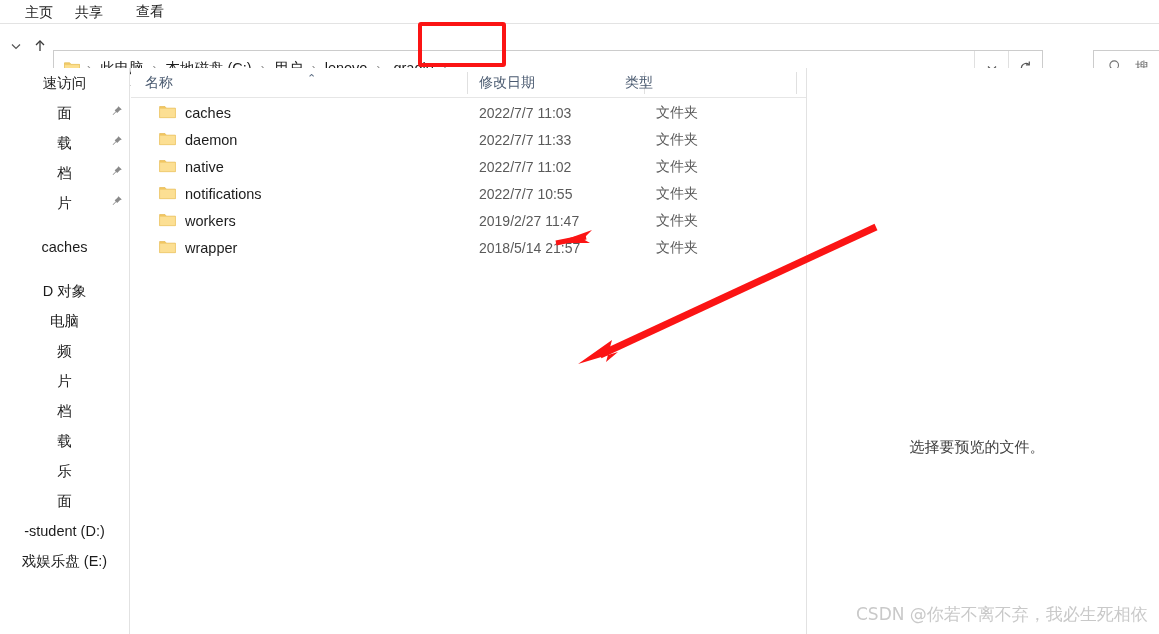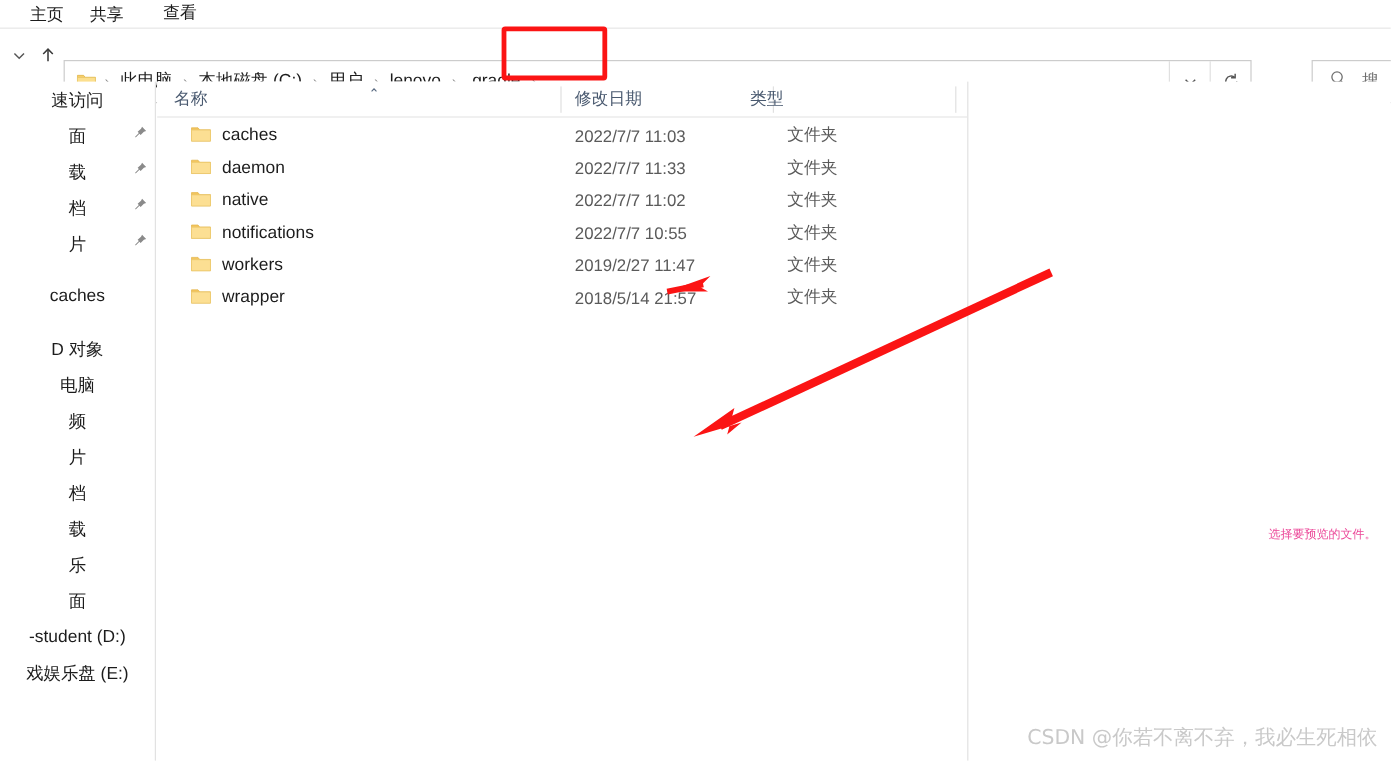--- a/index.html
+++ b/index.html
@@ -102,21 +102,21 @@
   .fdate { position: absolute; left: 348px; font-size: 14px; color: #5a5a5a; white-space: nowrap; }
   .ftype { position: absolute; left: 525px; font-size: 14px; color: #5a5a5a; white-space: nowrap; }
 
   
   .preview {
     position: absolute; left: 806px; top: 68px; width: 353px; height: 566px;
     background: #ffffff; border-left: 1px solid #e2e2e2;
   }
   .preview-msg {
     position: absolute; left: 0; right: 12px; top: 370px;
-    text-align: right; font-size: 10px; color: #ec4899; white-space: nowrap;
+    text-align: center; font-size: 15px; color: #404040; white-space: nowrap;
   }
 
   
   .annot-box {
     position: absolute; left: 418px; top: 22px; width: 88px; height: 45px;
     border: 4px solid #fb1414; border-radius: 3px; pointer-events: none;
   }
   .arrow-svg { position: absolute; left: 0; top: 0; width: 1159px; height: 634px; pointer-events: none; }
 
   .watermark {

